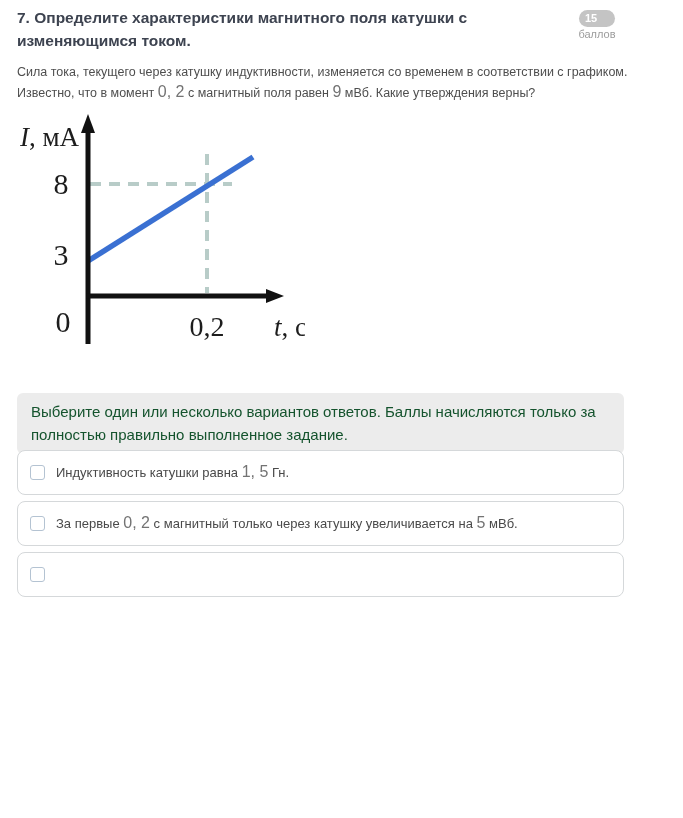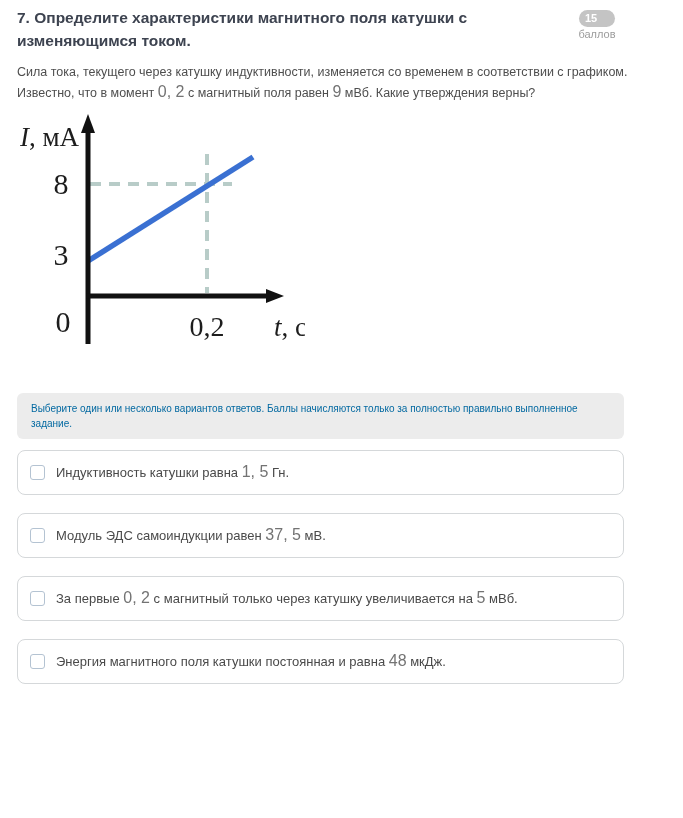--- a/index.html
+++ b/index.html
@@ -36,28 +36,28 @@
   
   .graph-wrap { position: absolute; left: 20px; top: 112px; width: 285px; height: 238px; }
   .graph-wrap svg { display: block; }
   .axis-label, .tick-label { font-family: "Liberation Serif", serif; fill: #1d1d1d; }
   .var-i { font-style: italic; }
 
   
   .instruction {
     position: absolute; left: 17px; top: 393px; width: 607px;
     background: #ececec; border-radius: 6px;
-    padding: 8px 14px; font-size: 10px; color: #0369a1; line-height: 1.5;
+    padding: 8px 14px; font-size: 15px; color: #14532d; line-height: 1.5;
   }
 
   
   .options { position: absolute; left: 17px; top: 450px; width: 607px; }
   .option {
     display: flex; align-items: center;
-    height: 45px; margin-bottom: 18px;
+    height: 45px; margin-bottom: 6px;
     background: #ffffff; border: 1px solid #d5d8da; border-radius: 8px;
     padding: 0 12px; cursor: pointer;
   }
   .checkbox {
     width: 15px; height: 15px; flex-shrink: 0;
     border: 1px solid #b4c3d2; border-radius: 3px; background: #ffffff;
     margin-right: 11px;
   }
   .option-text { font-size: 13px; color: #4a4a4a; line-height: 1.3; }
 </style>
@@ -103,31 +103,26 @@
   <div class="instruction">Выберите один или несколько вариантов ответов. Баллы начисляются только за полностью правильно выполненное задание.</div>
 
   <div class="options">
 
     <div class="option">
       <span class="checkbox"></span>
       <span class="option-text"><span>Индуктивность катушки равна </span><span class="math">1, 5</span><span> Гн.</span></span>
     </div>
 
 
-    <div class="option">
-      <span class="checkbox"></span>
-      <span class="option-text"><span>Модуль ЭДС самоиндукции равен </span><span class="math">37, 5</span><span> мВ.</span></span>
-    </div>
 
     <div class="option">
       <span class="checkbox"></span>
       <span class="option-text"><span>За первые </span><span class="math">0, 2</span><span> с магнитный только через катушку увеличивается на </span><span class="math">5</span><span> мВб.</span></span>
     </div>
 
     <div class="option">
       <span class="checkbox"></span>
-      <span class="option-text"><span>Энергия магнитного поля катушки постоянная и равна </span><span class="math">48</span><span> мкДж.</span></span>
     </div>
 
 
 
   </div>
 </div>
 
 </body></html>

